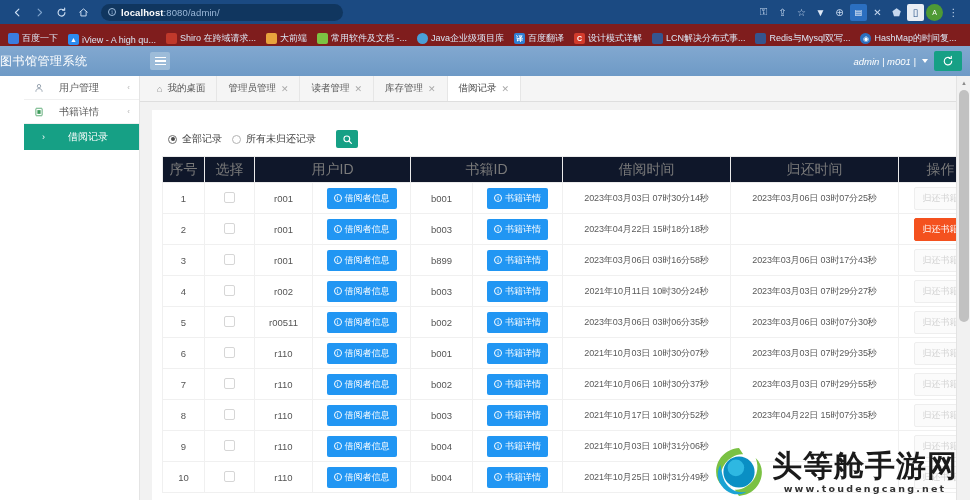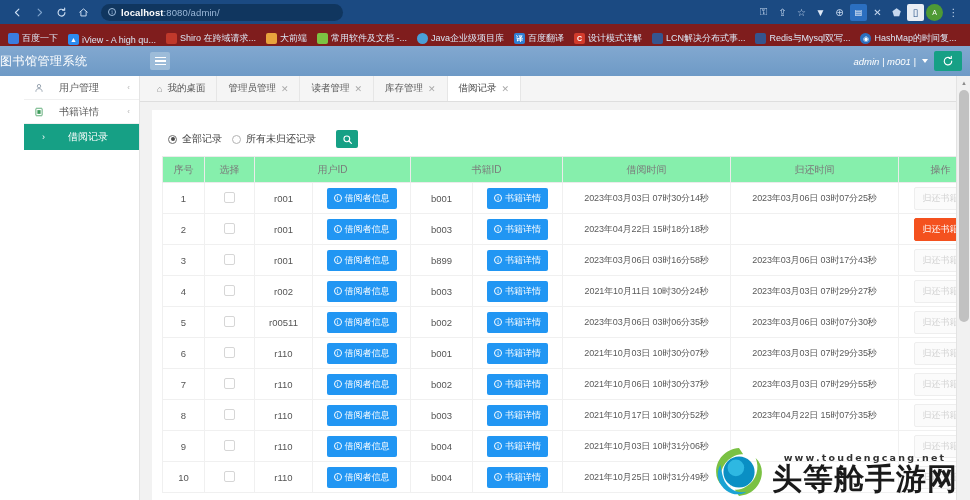--- a/index.html
+++ b/index.html
@@ -236,22 +236,22 @@
   #search-btn {
     width: 22px; height: 18px; background: #16a085;
     display: flex; align-items: center; justify-content: center;
     color: #fff; font-size: 10px; border-radius: 2px;
     margin-left: 10px;
   }
 
   
   #rec-table { width: 100%; border-collapse: collapse; table-layout: fixed; }
   #rec-table th {
-    background: #86efac;
-    font-size: 10px; font-weight: normal; color: #7a7a7a;
+    background: #0f172a;
+    font-size: 14px; font-weight: normal; color: #7a7a7a;
     height: 26px;
     border: 1px solid #ebebeb;
   }
   #rec-table td {
     height: 31px;
     border: 1px solid #f0f0f0;
     font-size: 9.5px; color: #555;
     text-align: center;
     vertical-align: middle;
     background: #fff;
@@ -677,18 +677,18 @@
 
   <div id="watermark">
     <svg id="wm-logo" viewBox="0 0 100 100">
       <circle cx="50" cy="50" r="30" fill="#0a8fc4"></circle>
       <circle cx="44" cy="42" r="16" fill="#35c0e8" opacity="0.85"></circle>
       <path d="M50 4 C24 6 6 26 6 50 C6 60 10 70 18 77 C10 58 16 34 36 22 C44 17 52 15 58 16 Z" fill="#7ac143"></path>
       <path d="M50 96 C76 94 94 74 94 50 C94 40 90 30 82 23 C90 42 84 66 64 78 C56 83 48 85 42 84 Z" fill="#7ac143"></path>
       <path d="M14 36 C4 54 10 74 26 86 C38 95 54 95 64 88 C44 92 26 80 20 62 C17 53 16 44 14 36 Z" fill="#1ba3d4"></path>
     </svg>
     <div id="wm-text">
+      <div id="wm-title">头等舱手游网</div>
       <div id="wm-url">www.toudengcang.net</div>
-      <div id="wm-title">头等舱手游网</div>
     </div>
   </div>
 
 </div>
 
 </body></html>

